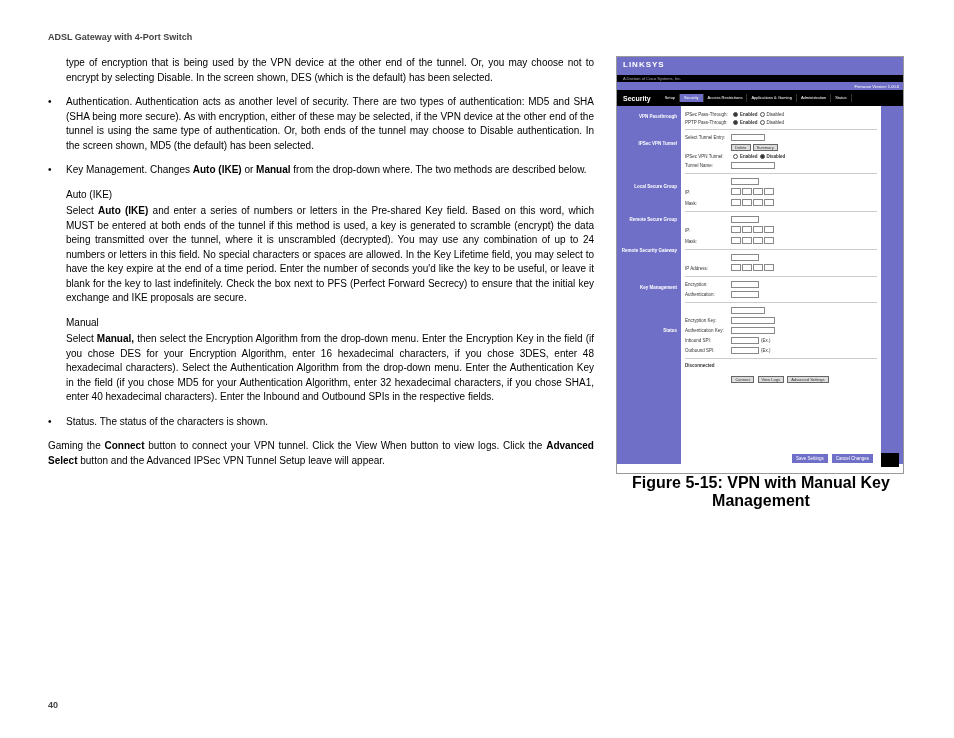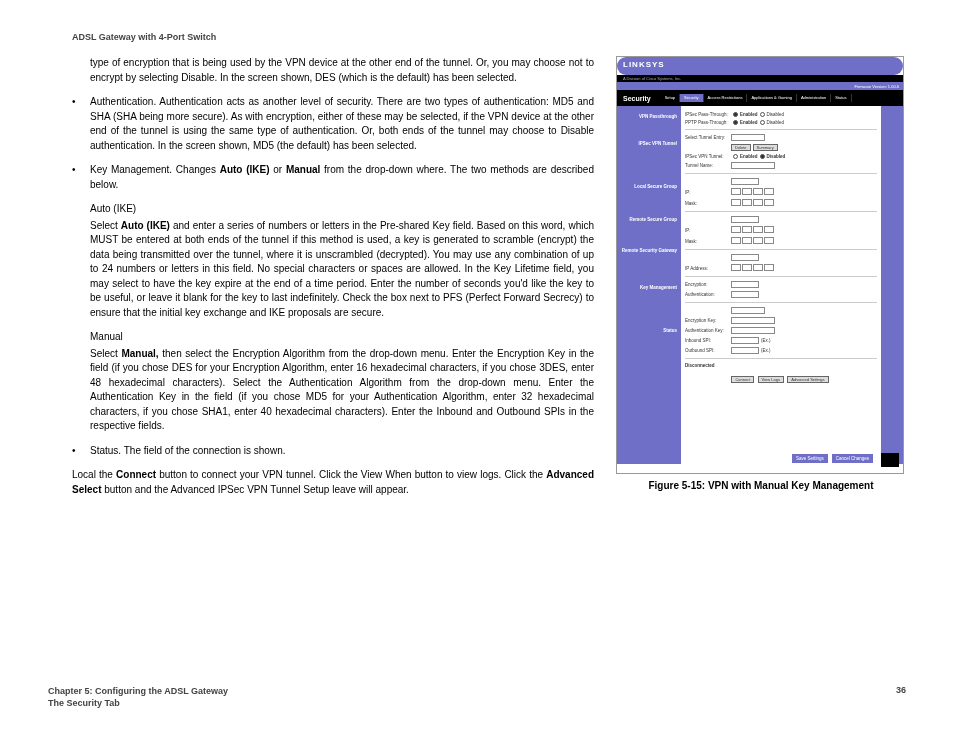--- a/index.html
+++ b/index.html
@@ -1,34 +1,34 @@
 <!DOCTYPE html>
 <html><head>
 <meta charset="utf-8">
 <style>
 * { box-sizing: border-box; margin: 0; padding: 0; }
 body { font-family: Arial, Helvetica, sans-serif; background: #fff; width: 954px; height: 738px; position: relative; font-size: 10px; color: #000; }
-.page { padding: 32px 48px 20px 72px; }
+.page { padding: 32px 48px 20px 48px; }
 .header-title { font-size: 9px; font-weight: bold; color: #444; margin-bottom: 14px; }
 .content-area { display: flex; gap: 22px; }
 .text-col { flex: 1; line-height: 1.45; font-size: 10px; }
 .text-col p { margin-bottom: 10px; text-align: justify; }
 .bullet { display: flex; margin-bottom: 10px; }
 .bullet .dot { width: 18px; flex-shrink: 0; }
 .bullet .btxt { flex: 1; text-align: justify; }
 .sub { margin-left: 18px; margin-bottom: 10px; text-align: justify; }
 .figure-col { width: 290px; flex-shrink: 0; }
 .figure-box { border: 1px solid #999; width: 288px; height: 418px; background: #fff; position: relative; font-size: 5px; }
-.fig-caption { text-align: center; font-weight: bold; font-size: 10px; margin-top: 6px; }
+.fig-caption { text-align: center; font-weight: bold; font-size: 16px; margin-top: 0; }
 .footer { position: absolute; bottom: 28px; left: 48px; right: 48px; display: flex; justify-content: space-between; font-size: 9px; color: #444; font-weight: bold; }
 .footer .left { line-height: 1.4; }
 b { font-weight: bold; }
 
 
-.fb-top { background: #6f6fc8; height: 18px; color: #fff; font-weight: bold; padding: 3px 6px; font-size: 8px; letter-spacing: 1px; border-radius: 9px; }
+.fb-top { background: #6f6fc8; height: 18px; color: #fff; font-weight: bold; padding: 3px 6px; font-size: 8px; letter-spacing: 1px; }
 .fb-sub { background: #000; color: #aaa; font-size: 4px; padding: 1px 6px; }
 .fb-bar { background: #6f6fc8; height: 8px; display:flex; justify-content:flex-end; align-items:center; padding:0 4px; font-size:4px; color:#fff;}
 .fb-tabs { background: #000; height: 16px; display: flex; align-items: center; padding-left: 6px; }
 .fb-sec { color: #fff; font-weight: bold; font-size: 7px; margin-right: 10px; }
 .fb-tab { color: #fff; font-size: 4px; padding: 2px 4px; border-right: 1px solid #333; text-align:center; line-height:1.1;}
 .fb-body { display: flex; height: calc(100% - 58px); }
 .fb-side { width: 64px; background: #6f6fc8; padding-top: 6px; }
 .fb-side-item { color: #fff; font-size: 4.5px; font-weight: bold; text-align: right; padding: 2px 4px; margin-bottom: 18px; }
 .fb-main { flex: 1; background: #fff; padding: 6px 4px; font-size: 4.5px; color: #333; position:relative;}
 .fb-right { width: 22px; background: #6f6fc8; }
@@ -64,24 +64,24 @@
       </div>
 
       <p class="sub">Auto (IKE)</p>
       <p class="sub" style="margin-top:-8px"><span>Select </span><b>Auto (IKE)</b><span> and enter a series of numbers or letters in the Pre-shared Key field. Based on this word, which MUST be entered at both ends of the tunnel if this method is used, a key is generated to scramble (encrypt) the data being transmitted over the tunnel, where it is unscrambled (decrypted).  You may use any combination of up to 24 numbers or letters in this field. No special characters or spaces are allowed. In the Key Lifetime field, you may select to have the key expire at the end of a time period.  Enter the number of seconds you'd like the key to be useful, or leave it blank for the key to last indefinitely. Check the box next to PFS (Perfect Forward Secrecy) to ensure that the initial key exchange and IKE proposals are secure.</span></p>
 
       <p class="sub">Manual</p>
       <p class="sub" style="margin-top:-8px"><span>Select </span><b>Manual,</b><span> then select the Encryption Algorithm from the drop-down menu. Enter the Encryption Key in the field (if you chose DES for your Encryption Algorithm, enter 16 hexadecimal characters, if you chose 3DES, enter 48 hexadecimal characters). Select the Authentication Algorithm from the drop-down menu. Enter the Authentication Key in the field (if you chose MD5 for your Authentication Algorithm, enter 32 hexadecimal characters, if you chose SHA1, enter 40 hexadecimal characters). Enter the Inbound and Outbound SPIs in the respective fields.</span></p>
 
       <div class="bullet">
         <div class="dot">•</div>
-        <div class="btxt">Status. The field of the connection is shown.</div>
-      </div>
-
-      <p><span>Local the </span><b>Connect</b><span> button to connect your VPN tunnel. Click the View When button to view logs. Click the </span><b>Advanced Select</b><span> button and the Advanced IPSec VPN Tunnel Setup leave will appear.</span></p>
+        <div class="btxt">Status. The status of the characters is shown.</div>
+      </div>
+
+      <p><span>Gaming the </span><b>Connect</b><span> button to connect your VPN tunnel. Click the View When button to view logs. Click the </span><b>Advanced Select</b><span> button and the Advanced IPSec VPN Tunnel Setup leave will appear.</span></p>
 
     </div>
 
     <div class="figure-col">
       <div class="figure-box">
         <div class="fb-top">LINKSYS</div>
         <div class="fb-sub">A Division of Cisco Systems, Inc.</div>
         <div class="fb-bar">
             <span>Firmware Version: 1.00.6</span>
           </div>
@@ -224,18 +224,14 @@
           <div class="fb-save">Cancel Changes</div>
         </div>
         <div class="fb-cisco"></div>
       </div>
       <div class="fig-caption">Figure 5-15: VPN with Manual Key Management</div>
     </div>
   </div>
 </div>
 
 <div class="footer">
-  <div class="left">
-    <div>Chapter 5: Configuring the ADSL Gateway</div>
-    <div>The Security Tab</div>
-  </div>
-  <div>36</div>
+  <div>40</div>
 </div>
 
 </body></html>

